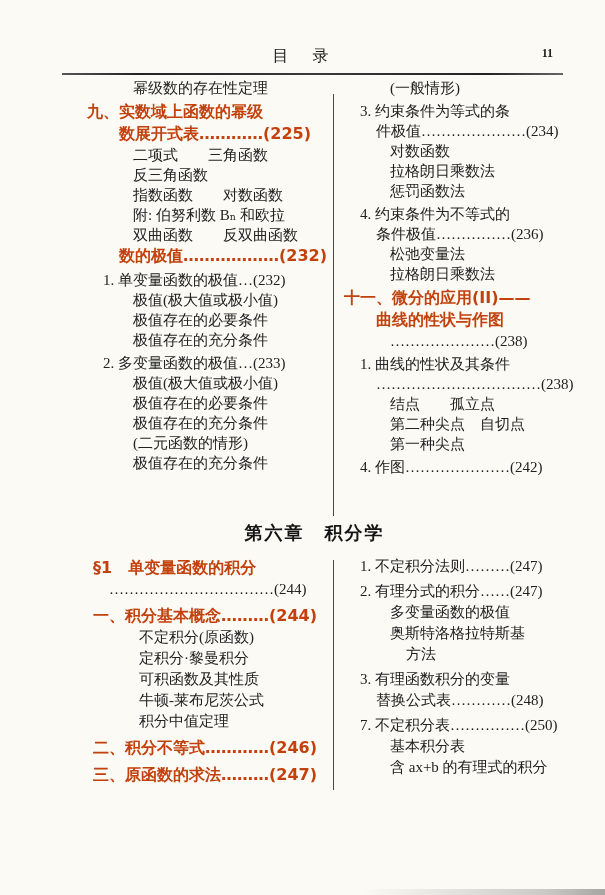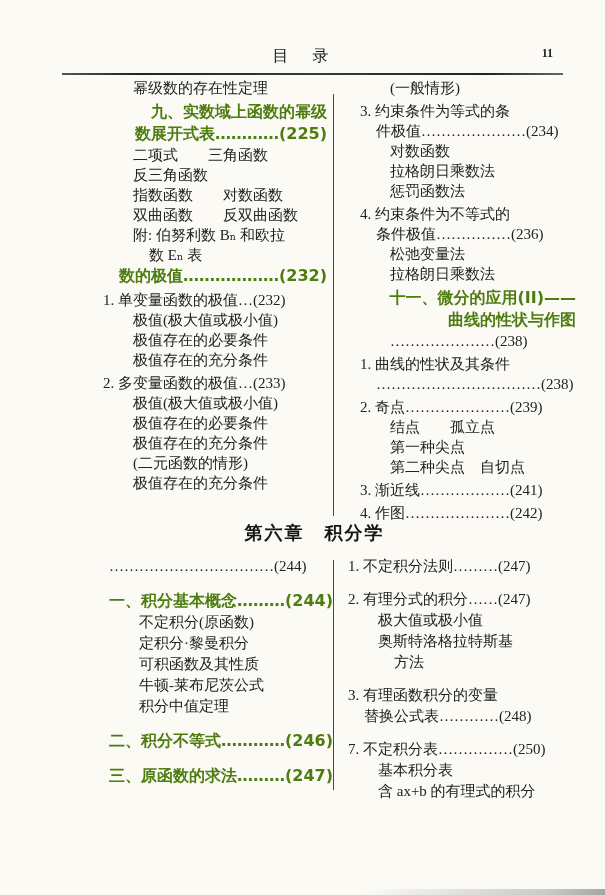--- a/index.html
+++ b/index.html
@@ -35,29 +35,29 @@
     position:absolute;top:521px;left:0;width:100%;margin:0;
     text-align:center;
     font-family:"DejaVu Sans","Liberation Sans",sans-serif;
     font-weight:700;font-size:18px;letter-spacing:2px;color:#151515;padding-left:12px;
   }
   
   .col{position:absolute;font-size:15px;line-height:20px;color:#222;}
   .col.left-top {left:79px; top:78px; width:248px;}
   .col.right-top{left:336px;top:78px; width:240px;}
   .col.left-bottom {left:85px; top:556px;width:248px;line-height:21px;}
-  .col.right-bottom{left:324px;top:556px;width:240px;line-height:21px;}
+  .col.right-bottom{left:336px;top:556px;width:240px;line-height:21px;}
   .line{white-space:nowrap;}
   .line.bold{
     font-family:"DejaVu Sans","Liberation Sans",sans-serif;
-    font-weight:700;font-size:16px;line-height:22px;color:#4d7c0f;text-align:right;
+    font-weight:700;font-size:16px;line-height:22px;color:#c2410c;
   }
   .col.left-bottom .line.bold,.col.right-bottom .line.bold{line-height:23px;}
   .line.gap{margin-top:3px;}
-  .col.left-bottom .line.gap,.col.right-bottom .line.gap{margin-top:12px;}
+  .col.left-bottom .line.gap,.col.right-bottom .line.gap{margin-top:4px;}
   .lvl0{padding-left:8px;}
   .lvl1{padding-left:24px;}
   .lvl2{padding-left:40px;}
   .lvl3{padding-left:54px;}
   .lvl4{padding-left:70px;}
   
   .scan-shade{
     position:absolute;left:0;bottom:0;width:100%;height:6px;
     background:linear-gradient(90deg,rgba(0,0,0,0) 60%,rgba(60,60,60,.25) 90%,rgba(40,40,40,.4) 100%);
   }
@@ -73,23 +73,22 @@
   <div class="divider top"></div>
   <div class="divider bottom"></div>
 
   <div class="col left-top">
       <div class="line lvl3">幂级数的存在性定理</div>
       <div class="line lvl0 bold gap">九、实数域上函数的幂级</div>
       <div class="line lvl2 bold">数展开式表…………(225)</div>
       <div class="line lvl3">二项式　　三角函数</div>
       <div class="line lvl3">反三角函数</div>
       <div class="line lvl3">指数函数　　对数函数</div>
+      <div class="line lvl3">附: 伯努利数 Bₙ 和欧拉</div>
       <div class="line lvl3">双曲函数　　反双曲函数</div>
-      <div class="line lvl3">附: 伯努利数 Bₙ 和欧拉</div>
-      <div class="line lvl4">数 Eₙ 表</div>
       <div class="line lvl2 bold">数的极值………………(232)</div>
       <div class="line lvl1 gap">1. 单变量函数的极值…(232)</div>
       <div class="line lvl3">极值(极大值或极小值)</div>
       <div class="line lvl3">极值存在的必要条件</div>
       <div class="line lvl3">极值存在的充分条件</div>
       <div class="line lvl1 gap">2. 多变量函数的极值…(233)</div>
       <div class="line lvl3">极值(极大值或极小值)</div>
       <div class="line lvl3">极值存在的必要条件</div>
       <div class="line lvl3">极值存在的充分条件</div>
       <div class="line lvl3">(二元函数的情形)</div>
@@ -104,45 +103,44 @@
       <div class="line lvl3">惩罚函数法</div>
       <div class="line lvl1 gap">4. 约束条件为不等式的</div>
       <div class="line lvl2">条件极值……………(236)</div>
       <div class="line lvl3">松弛变量法</div>
       <div class="line lvl3">拉格朗日乘数法</div>
       <div class="line lvl0 bold gap">十一、微分的应用(II)——</div>
       <div class="line lvl2 bold">曲线的性状与作图</div>
       <div class="line lvl3">…………………(238)</div>
       <div class="line lvl1 gap">1. 曲线的性状及其条件</div>
       <div class="line lvl2">……………………………(238)</div>
-      <div class="line lvl1 gap">2. 奇点…………………(239)</div>
       <div class="line lvl3">结点　　孤立点</div>
+      <div class="line lvl3">第二种尖点　自切点</div>
       <div class="line lvl3">第一种尖点</div>
-      <div class="line lvl3">第二种尖点　自切点</div>
-      <div class="line lvl1 gap">3. 渐近线………………(241)</div>
       <div class="line lvl1 gap">4. 作图…………………(242)</div>
     </div>
 
   <h2 class="chapter">第六章　积分学</h2>
 
   <div class="col left-bottom">
+      <div class="line lvl0 bold">§1　单变量函数的积分</div>
       <div class="line lvl1">……………………………(244)</div>
       <div class="line lvl0 bold gap">一、积分基本概念………(244)</div>
       <div class="line lvl3">不定积分(原函数)</div>
       <div class="line lvl3">定积分·黎曼积分</div>
       <div class="line lvl3">可积函数及其性质</div>
       <div class="line lvl3">牛顿-莱布尼茨公式</div>
       <div class="line lvl3">积分中值定理</div>
       <div class="line lvl0 bold gap">二、积分不等式…………(246)</div>
       <div class="line lvl0 bold gap">三、原函数的求法………(247)</div>
     </div>
   <div class="col right-bottom">
       <div class="line lvl1">1. 不定积分法则………(247)</div>
       <div class="line lvl1 gap">2. 有理分式的积分……(247)</div>
-      <div class="line lvl3">极大值或极小值</div>
+      <div class="line lvl3">多变量函数的极值</div>
       <div class="line lvl3">奥斯特洛格拉特斯基</div>
       <div class="line lvl4">方法</div>
       <div class="line lvl1 gap">3. 有理函数积分的变量</div>
       <div class="line lvl2">替换公式表…………(248)</div>
       <div class="line lvl1 gap">7. 不定积分表……………(250)</div>
       <div class="line lvl3">基本积分表</div>
       <div class="line lvl3">含 ax+b 的有理式的积分</div>
     </div>
 
   <div class="scan-shade"></div>

